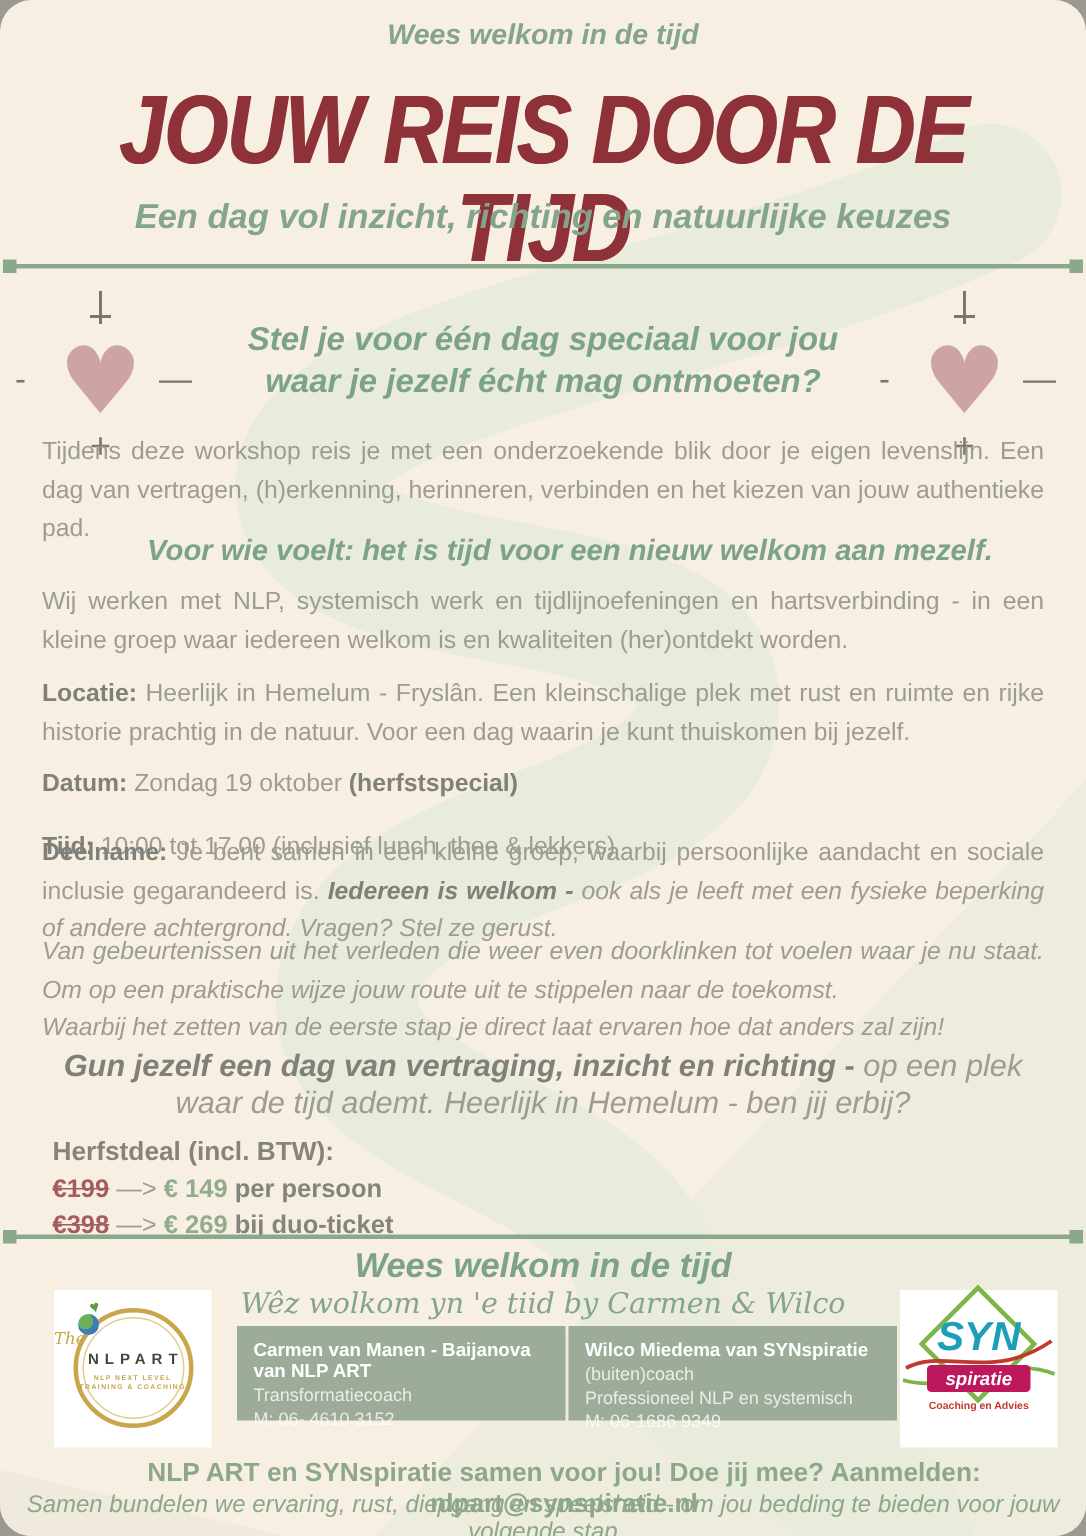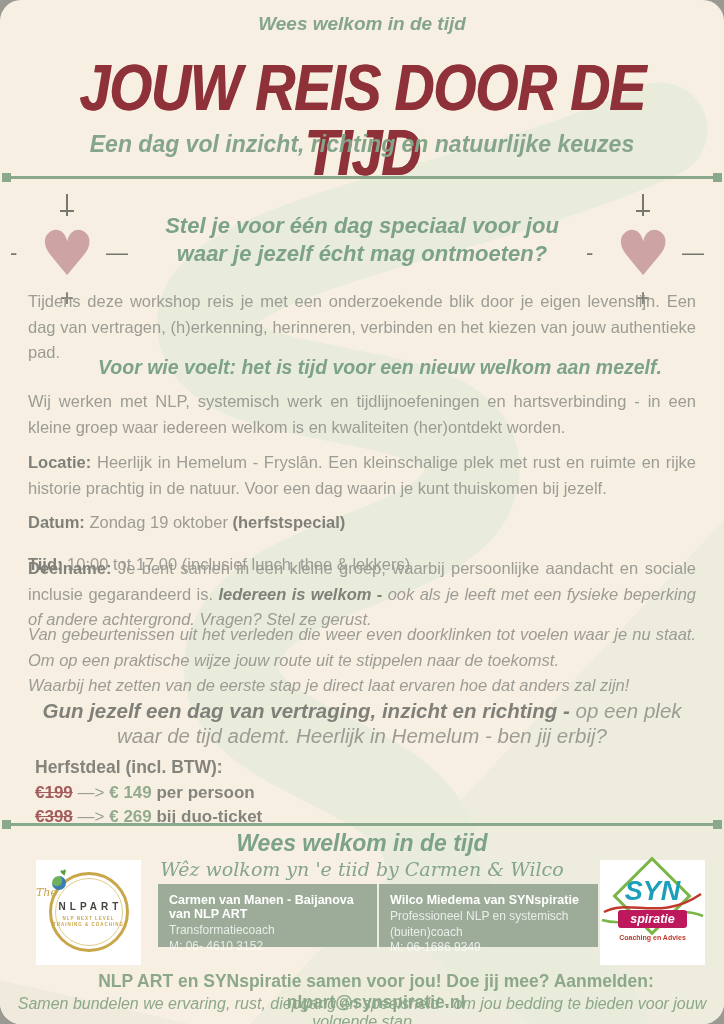--- a/index.html
+++ b/index.html
@@ -237,22 +237,22 @@
   </div>
 
   <div class="card card-1">
     <div class="name">Carmen van Manen - Baijanova van NLP ART</div>
     <div class="role">Transformatiecoach</div>
     <div class="phone">M: 06- 4610 3152</div>
   </div>
 
   <div class="card card-2">
     <div class="name">Wilco Miedema van SYNspiratie</div>
+    <div class="role">(buiten)coach</div>
     <div class="role">Professioneel NLP en systemisch</div>
-    <div class="role">(buiten)coach</div>
     <div class="phone">M: 06-1686 9349</div>
   </div>
 
   <div class="logo-box syn-box">
     <div class="syn-house"></div>
     <svg class="syn-swoosh" width="105" height="105" viewBox="0 0 105 105" xmlns="http://www.w3.org/2000/svg">
       <path d="M 4 52 C 30 38, 60 62, 101 34" fill="none" stroke="#c0392b" stroke-width="2.5"></path>
       <path d="M 2 60 C 35 70, 70 42, 103 56" fill="none" stroke="#7ab648" stroke-width="2.5"></path>
     </svg>
     <div class="syn-top">SYN</div>

